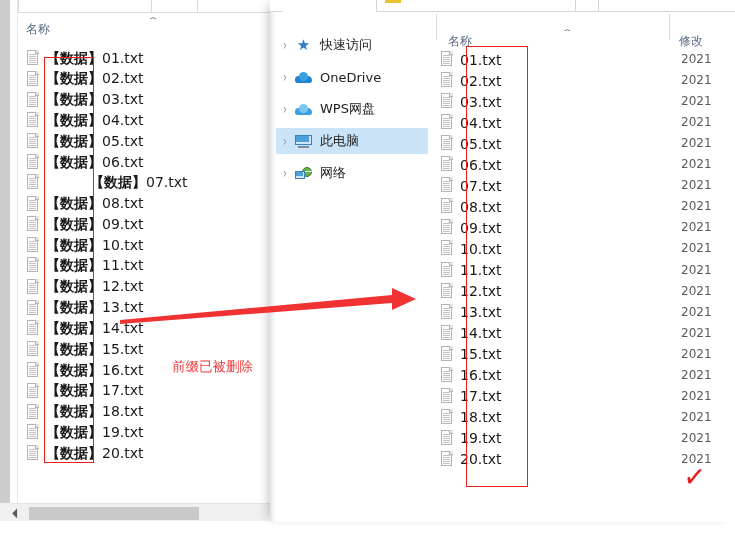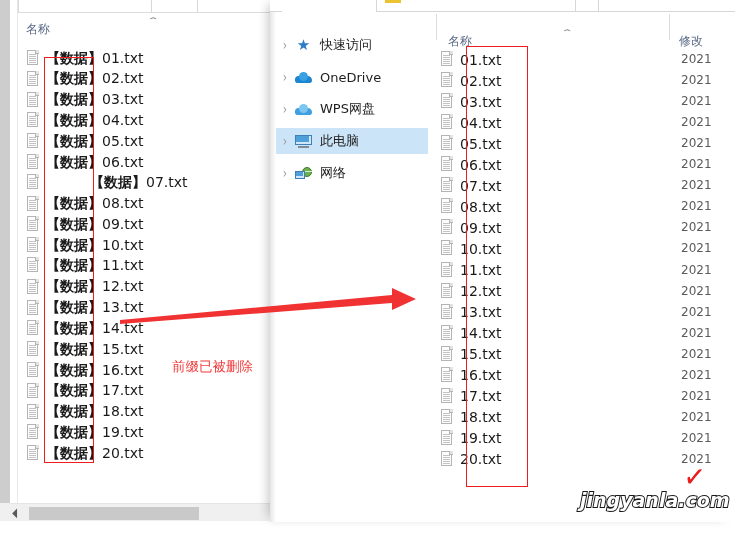--- a/index.html
+++ b/index.html
@@ -943,16 +943,15 @@
   <div class="redbox" style="left:466px; top:46px; width:62px; height:441px;"></div>
 
   <svg class="arrow-svg" viewBox="0 0 310 50">
     <polygon points="10,40 282,15 282,8 306,19 282,30 282,23 10,44" fill="#f03232"></polygon>
   </svg>
 
   <div class="anno-text" style="left:172px; top:358px;">前缀已被删除</div>
 
   <div class="watermark">
     <div class="wm-check">✓</div>
-    <div class="wm-url">jingyanla.com</div>
   </div>
 
 </div>
 
 </body></html>

